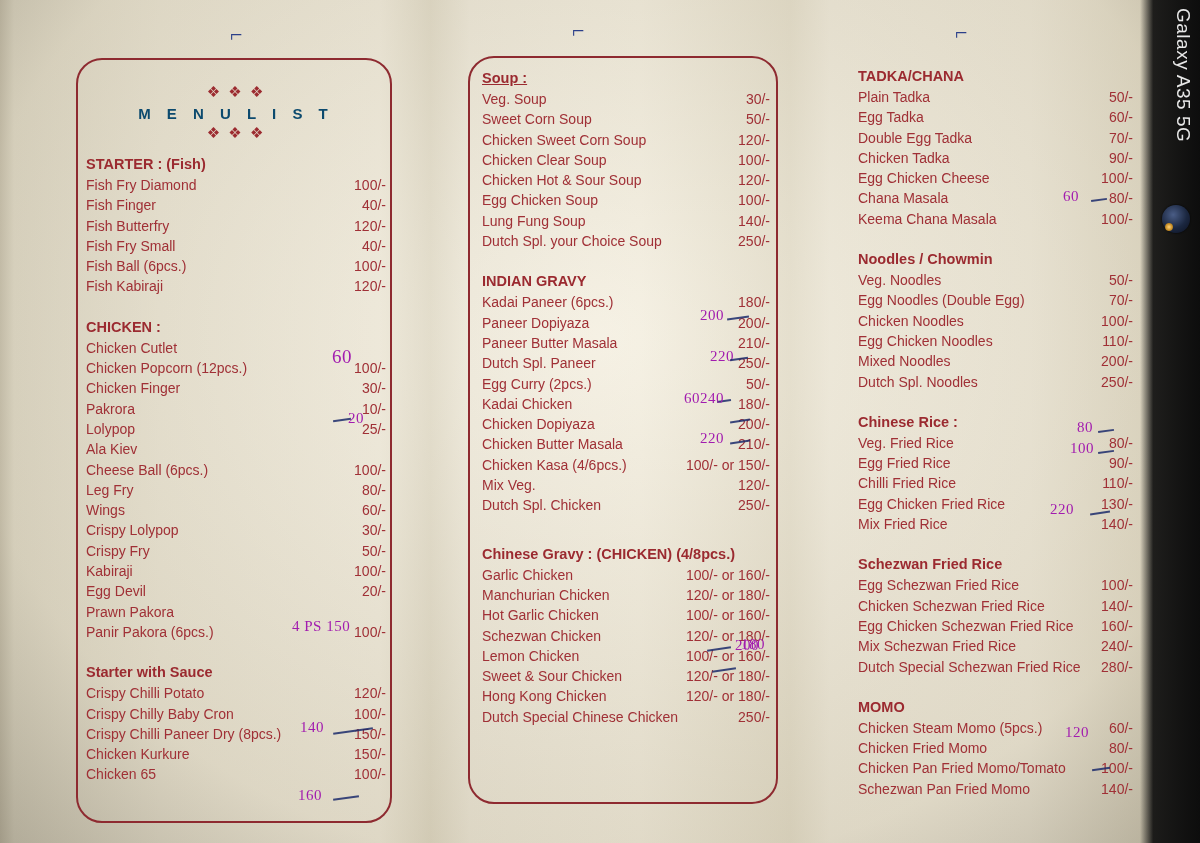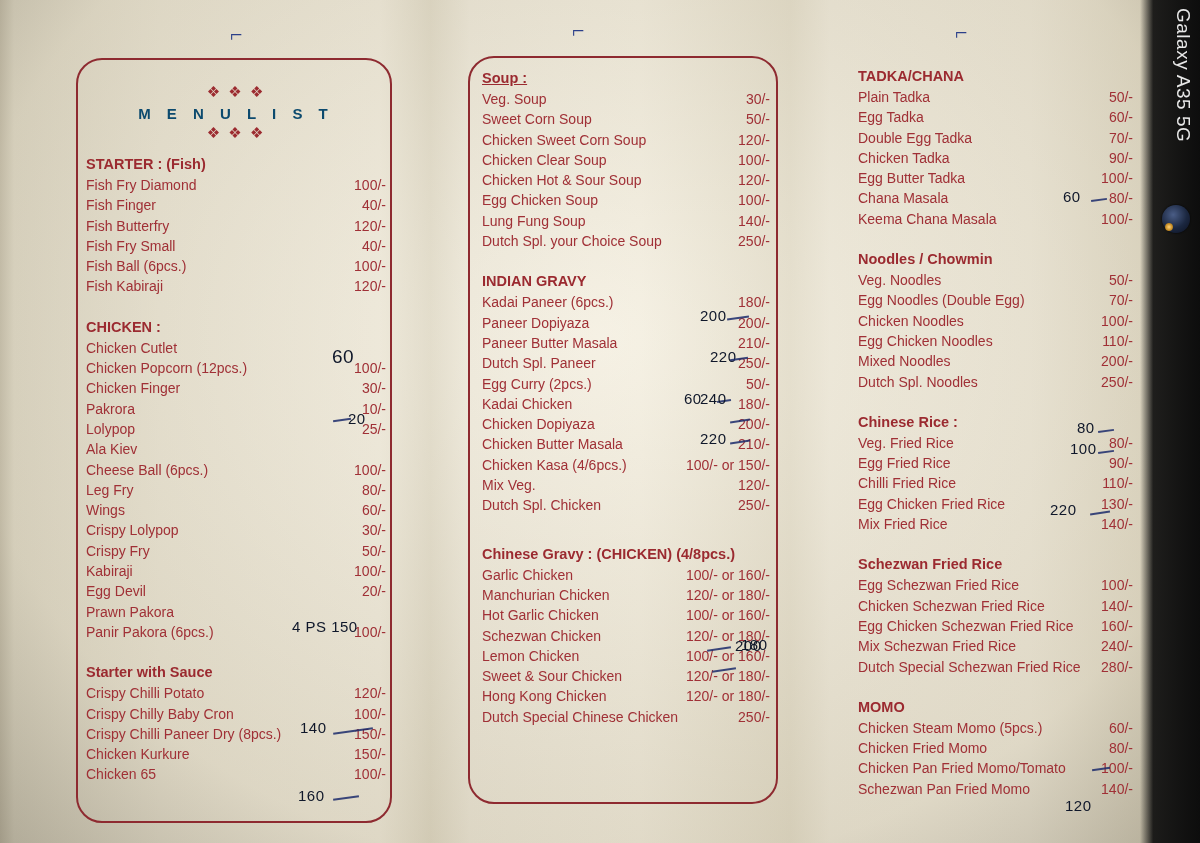--- a/index.html
+++ b/index.html
@@ -129,22 +129,22 @@
     line-height: 20.3px;
     color: #a03036;
     position: relative;
   }
   .row .nm { flex: 1 1 auto; white-space: nowrap; }
   .row .pr { flex: 0 0 auto; text-align: right; white-space: nowrap; }
 
   
   .hand {
     position: absolute;
-    color: #0f172a;
-    font-family: Liberation Sans, sans-serif;
+    color: #a21caf;
+    font-family: Liberation Serif, serif;
     font-size: 15px;
     letter-spacing: 0.5px;
     white-space: nowrap;
   }
   .strike {
     position: absolute;
     background: #1b2a6b;
     height: 1.5px;
     transform: rotate(-8deg);
     opacity: 0.85;
@@ -427,21 +427,21 @@
         </div>
       <div class="row">
           <span class="nm">Double Egg Tadka</span>
           <span class="pr">70/-</span>
         </div>
       <div class="row">
           <span class="nm">Chicken Tadka</span>
           <span class="pr">90/-</span>
         </div>
       <div class="row">
-          <span class="nm">Egg Butter Tadka</span>
+          <span class="nm">Egg Chicken Cheese</span>
           <span class="pr">100/-</span>
         </div>
       <div class="row">
           <span class="nm">Chana Masala</span>
           <span class="pr">80/-</span>
         </div>
       <div class="row">
           <span class="nm">Keema Chana Masala</span>
           <span class="pr">100/-</span>
         </div>
@@ -569,19 +569,19 @@
   <div class="strike" style="left:712px; top:669px; width:24px;"></div>
 
   <div class="hand" style="left:1063px; top:188px;">60</div>
   <div class="strike" style="left:1091px; top:199px; width:16px;"></div>
   <div class="hand" style="left:1077px; top:419px;">80</div>
   <div class="strike" style="left:1098px; top:430px; width:16px;"></div>
   <div class="hand" style="left:1070px; top:440px;">100</div>
   <div class="strike" style="left:1098px; top:451px; width:16px;"></div>
   <div class="hand" style="left:1050px; top:501px;">220</div>
   <div class="strike" style="left:1090px; top:512px; width:20px;"></div>
-  <div class="hand" style="left:1065px; top:797px;">120</div>
+  <div class="hand" style="left:1065px; top:724px;">120</div>
   <div class="strike" style="left:1092px; top:768px; width:18px;"></div>
 
   <div class="sidebar-strip"></div>
   <div class="device-label">Galaxy A35 5G</div>
   <div class="lens"></div>
 </div>
 
 </body></html>

